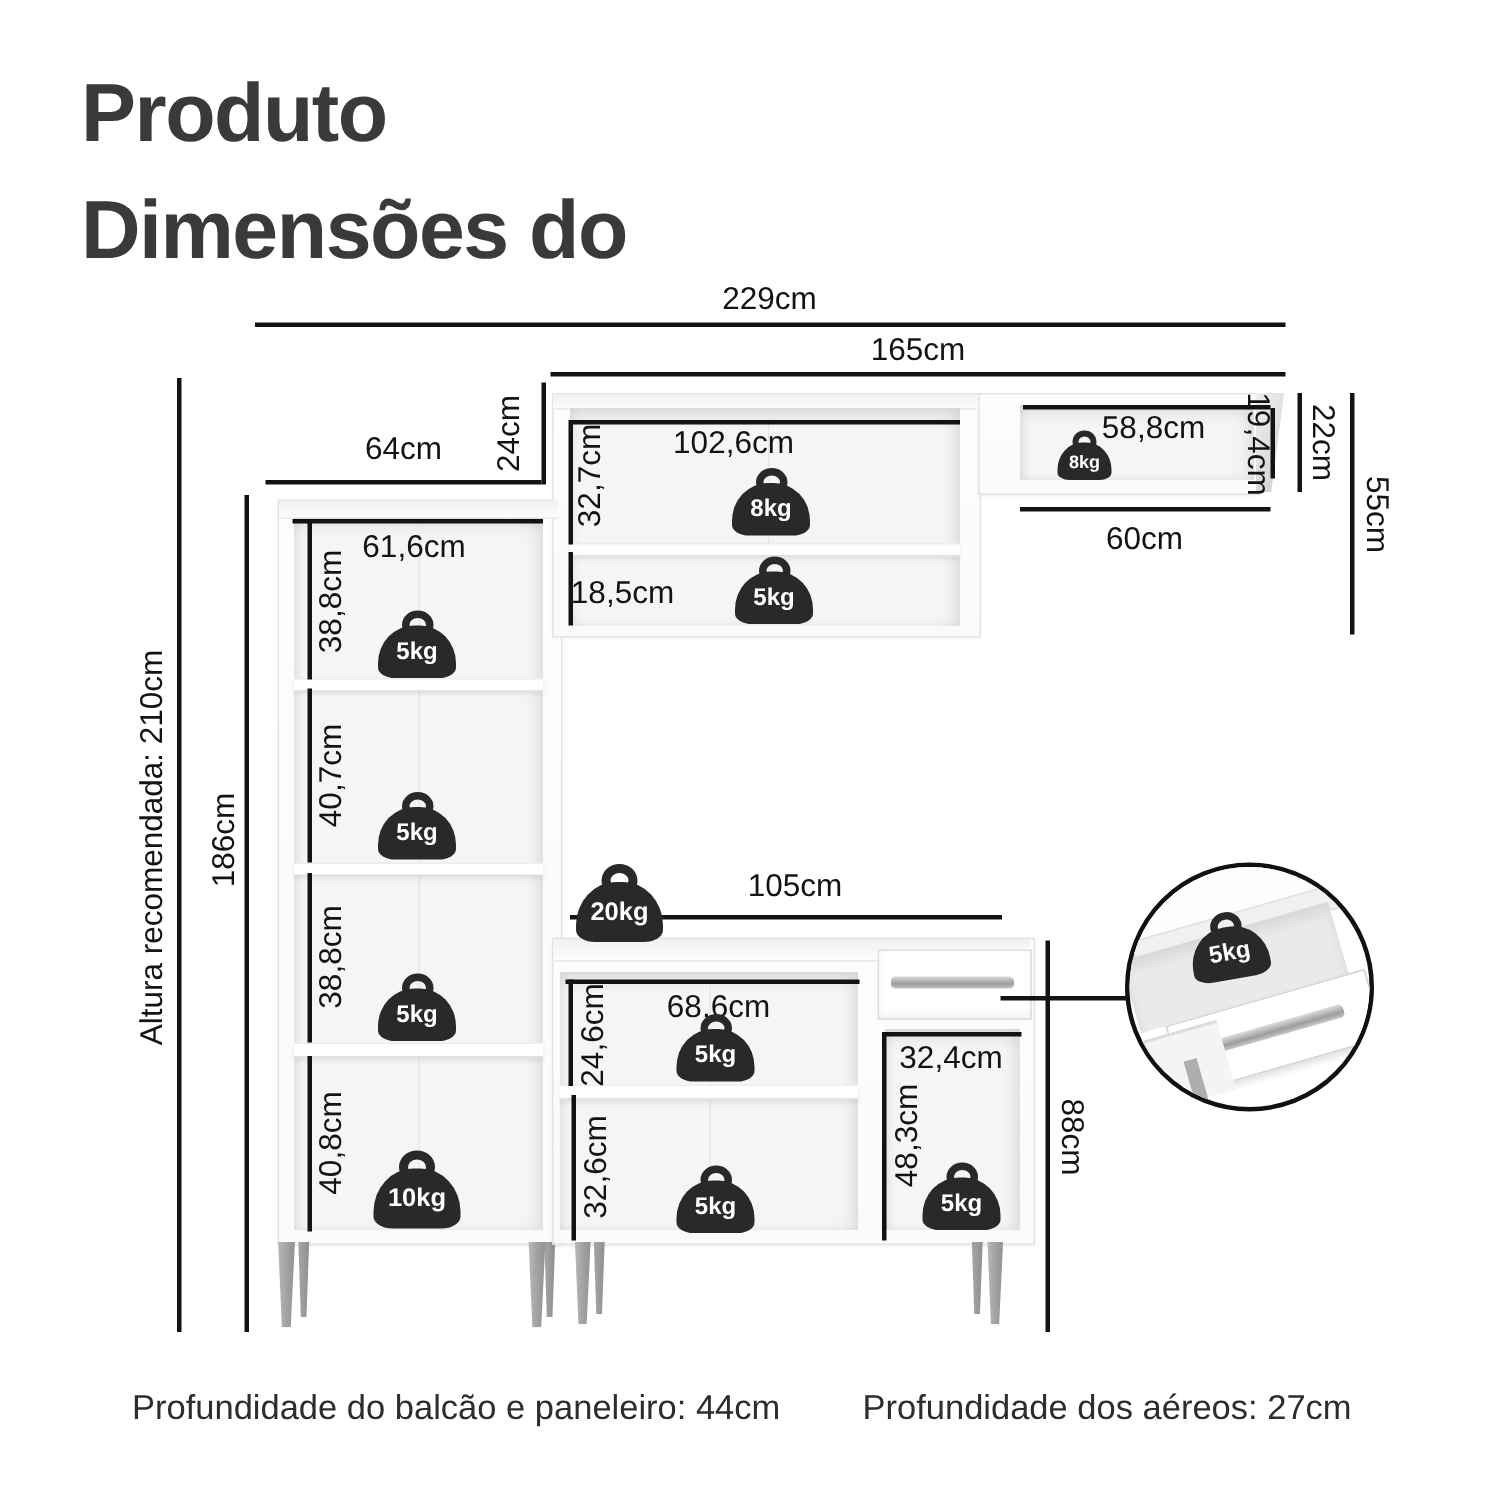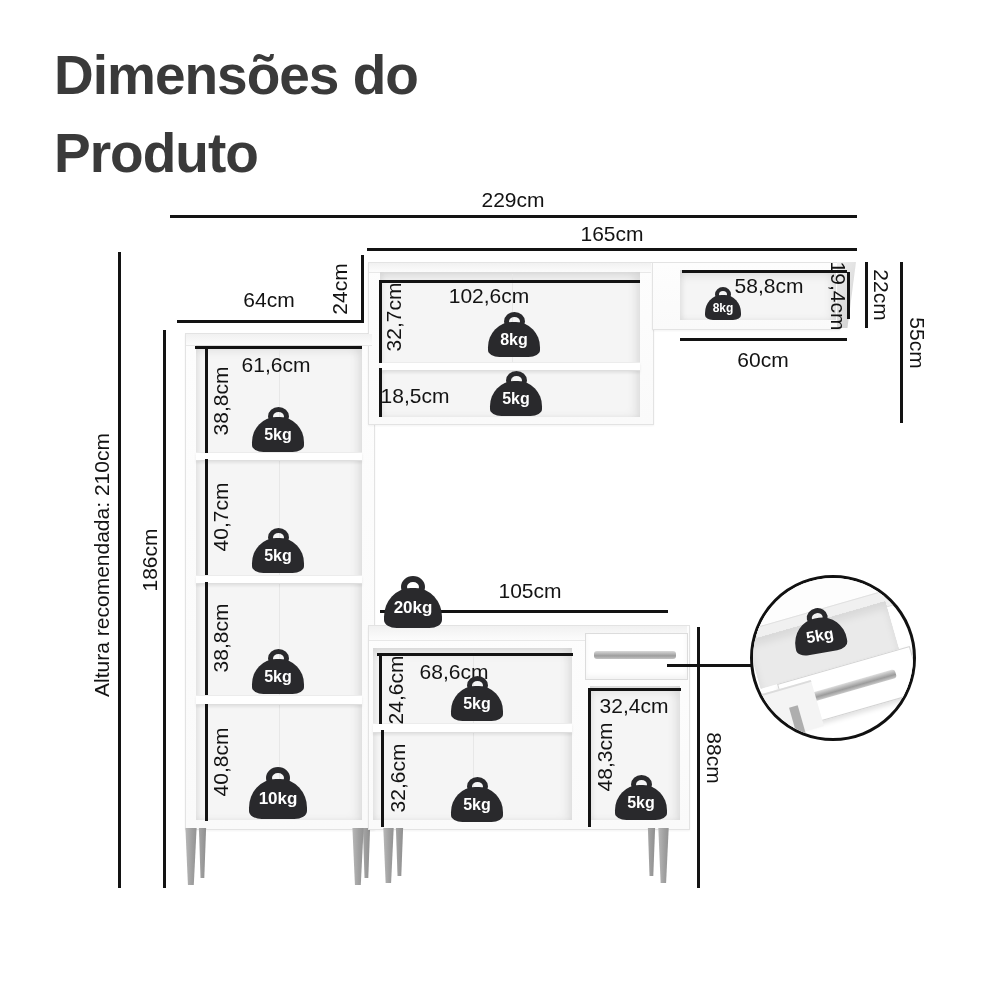--- a/index.html
+++ b/index.html
@@ -57,22 +57,22 @@
 
   
   .foot{position:absolute;top:925px;font-size:23px;color:#2d2d2d;white-space:nowrap;}
 </style>
 </head>
 <body>
 
 <div class="canvas">
 
   <div class="title">
+    <div>Produto</div>
     <div>Dimensões do</div>
-    <div>Produto</div>
   </div>
 
   <div class="unit" style="left:185px;top:333px;width:188px;height:495px"></div>
   <div class="topband" style="left:186px;top:334px;width:186px;height:11px"></div>
   <div class="cavity" style="left:196px;top:345px;width:166px;height:475px"></div>
   <div class="seam" style="left:279px;top:347px;height:471px"></div>
   <div class="shelf" style="left:196px;top:452px;width:166px;height:7px"></div>
   <div class="shelf" style="left:196px;top:575px;width:166px;height:7px"></div>
   <div class="shelf" style="left:196px;top:695px;width:166px;height:8px"></div>
   <div class="leg back" style="left:198px;top:828px;width:9px;height:50px"></div>
@@ -144,21 +144,21 @@
   <span class="lbl ccw" style="left:221px;top:762px">40,8cm</span>
   <span class="lbl" style="left:489px;top:296px">102,6cm</span>
   <span class="lbl ccw" style="left:394px;top:317px">32,7cm</span>
   <span class="lbl" style="left:415px;top:396px">18,5cm</span>
   <span class="lbl" style="left:769px;top:286px">58,8cm</span>
   <span class="lbl cw" style="left:838px;top:296px">19,4cm</span>
   <span class="lbl" style="left:763px;top:360px">60cm</span>
   <span class="lbl cw" style="left:881px;top:295px">22cm</span>
   <span class="lbl cw" style="left:917px;top:343px">55cm</span>
   <span class="lbl" style="left:530px;top:591px">105cm</span>
-  <span class="lbl" style="left:454px;top:672px">68,6cm</span>
+  <span class="lbl" style="left:479px;top:672px">68,6cm</span>
   <span class="lbl ccw" style="left:396px;top:690px">24,6cm</span>
   <span class="lbl ccw" style="left:398px;top:778px">32,6cm</span>
   <span class="lbl" style="left:634px;top:706px">32,4cm</span>
   <span class="lbl ccw" style="left:605px;top:757px">48,3cm</span>
   <span class="lbl cw" style="left:714px;top:758px">88cm</span>
 
   <span class="kb" style="left:488px;top:312px">
     <span class="kb-ring"></span>
     <span class="kb-body">8kg</span>
   </span>
@@ -211,14 +211,16 @@
       <div style="position:absolute;left:16px;top:17px;width:100px;height:9px;border-radius:3px;background:linear-gradient(180deg,#dedede,#9c9c9c 60%,#c9c9c9)"></div>
     </div>
     <div class="piece" style="left:-14px;top:112px;width:80px;height:46px;background:#f4f4f4;border-top:2px solid #dcdcdc;transform:rotate(-16deg)"></div>
     <div class="piece" style="left:40px;top:128px;width:9px;height:30px;background:#aeaeae;transform:rotate(-16deg)"></div>
     <span class="kb" style="left:40px;top:30px;transform:rotate(-10deg)">
       <span class="kb-ring"></span>
       <span class="kb-body">5kg</span>
     </span>
   </div>
 
+  <span class="foot" style="left:88px">Profundidade do balcão e paneleiro: 44cm</span>
+  <span class="foot" style="left:575px">Profundidade dos aéreos: 27cm</span>
 
 </div>
 
 </body></html>

